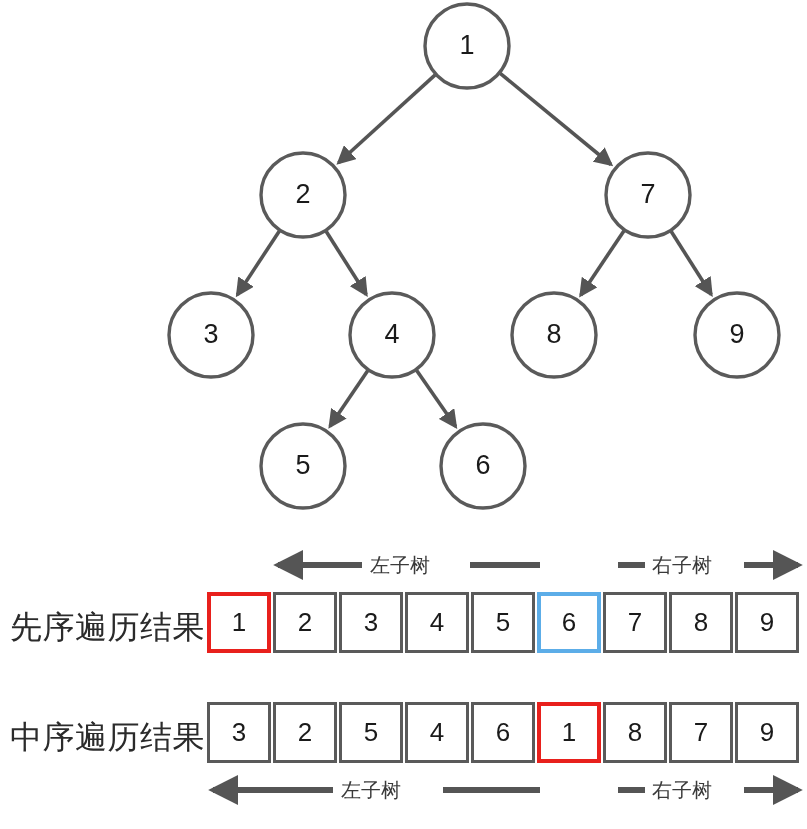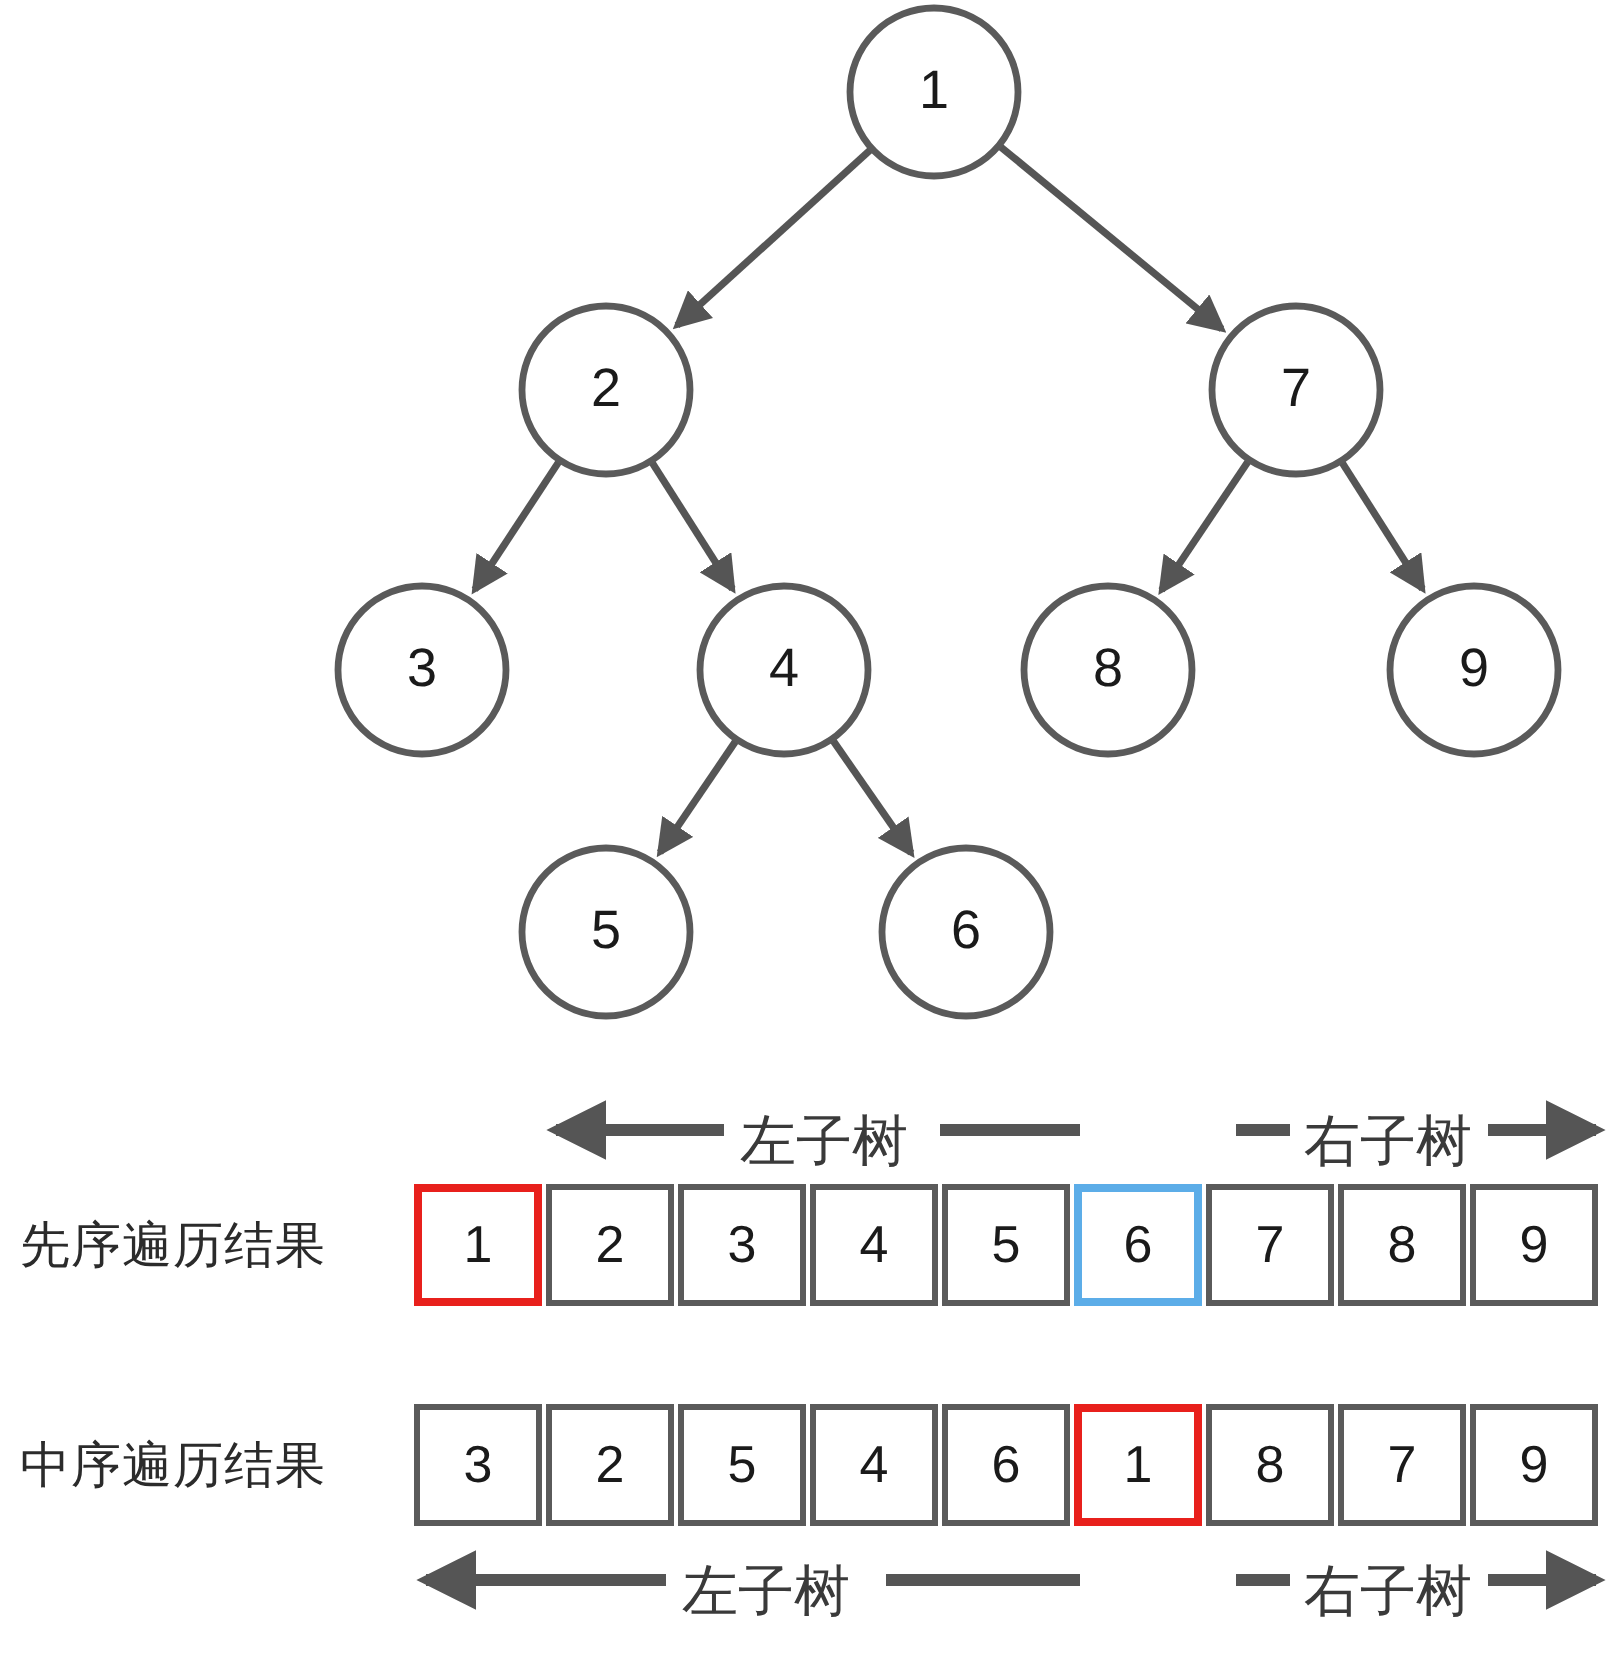--- a/index.html
+++ b/index.html
@@ -31,21 +31,21 @@
   }
   .node-label {
     font-family: "Liberation Sans", "DejaVu Sans", sans-serif;
     font-size: 27px;
     fill: #1a1a1a;
     text-anchor: middle;
     dominant-baseline: middle;
   }
   .row-label {
     position: absolute;
-    font-size: 25px;
+    font-size: 32px;
     color: #2b2b2b;
     letter-spacing: 0.5px;
     white-space: nowrap;
     font-family: "Liberation Sans", "DejaVu Sans", sans-serif;
   }
   .cell {
     position: absolute;
     box-sizing: border-box;
     background: #ffffff;
     display: flex;
@@ -61,21 +61,21 @@
     border-width: 4px;
     z-index: 5;
   }
   .cell.hl-blue {
     border-color: #5cade8;
     border-width: 4px;
     z-index: 4;
   }
   .span-label {
     position: absolute;
-    font-size: 28px;
+    font-size: 20px;
     color: #3a3a3a;
     white-space: nowrap;
     font-family: Liberation Sans, sans-serif;
   }
 </style>
 </head>
 <body>
 
 <div id="stage">
 

